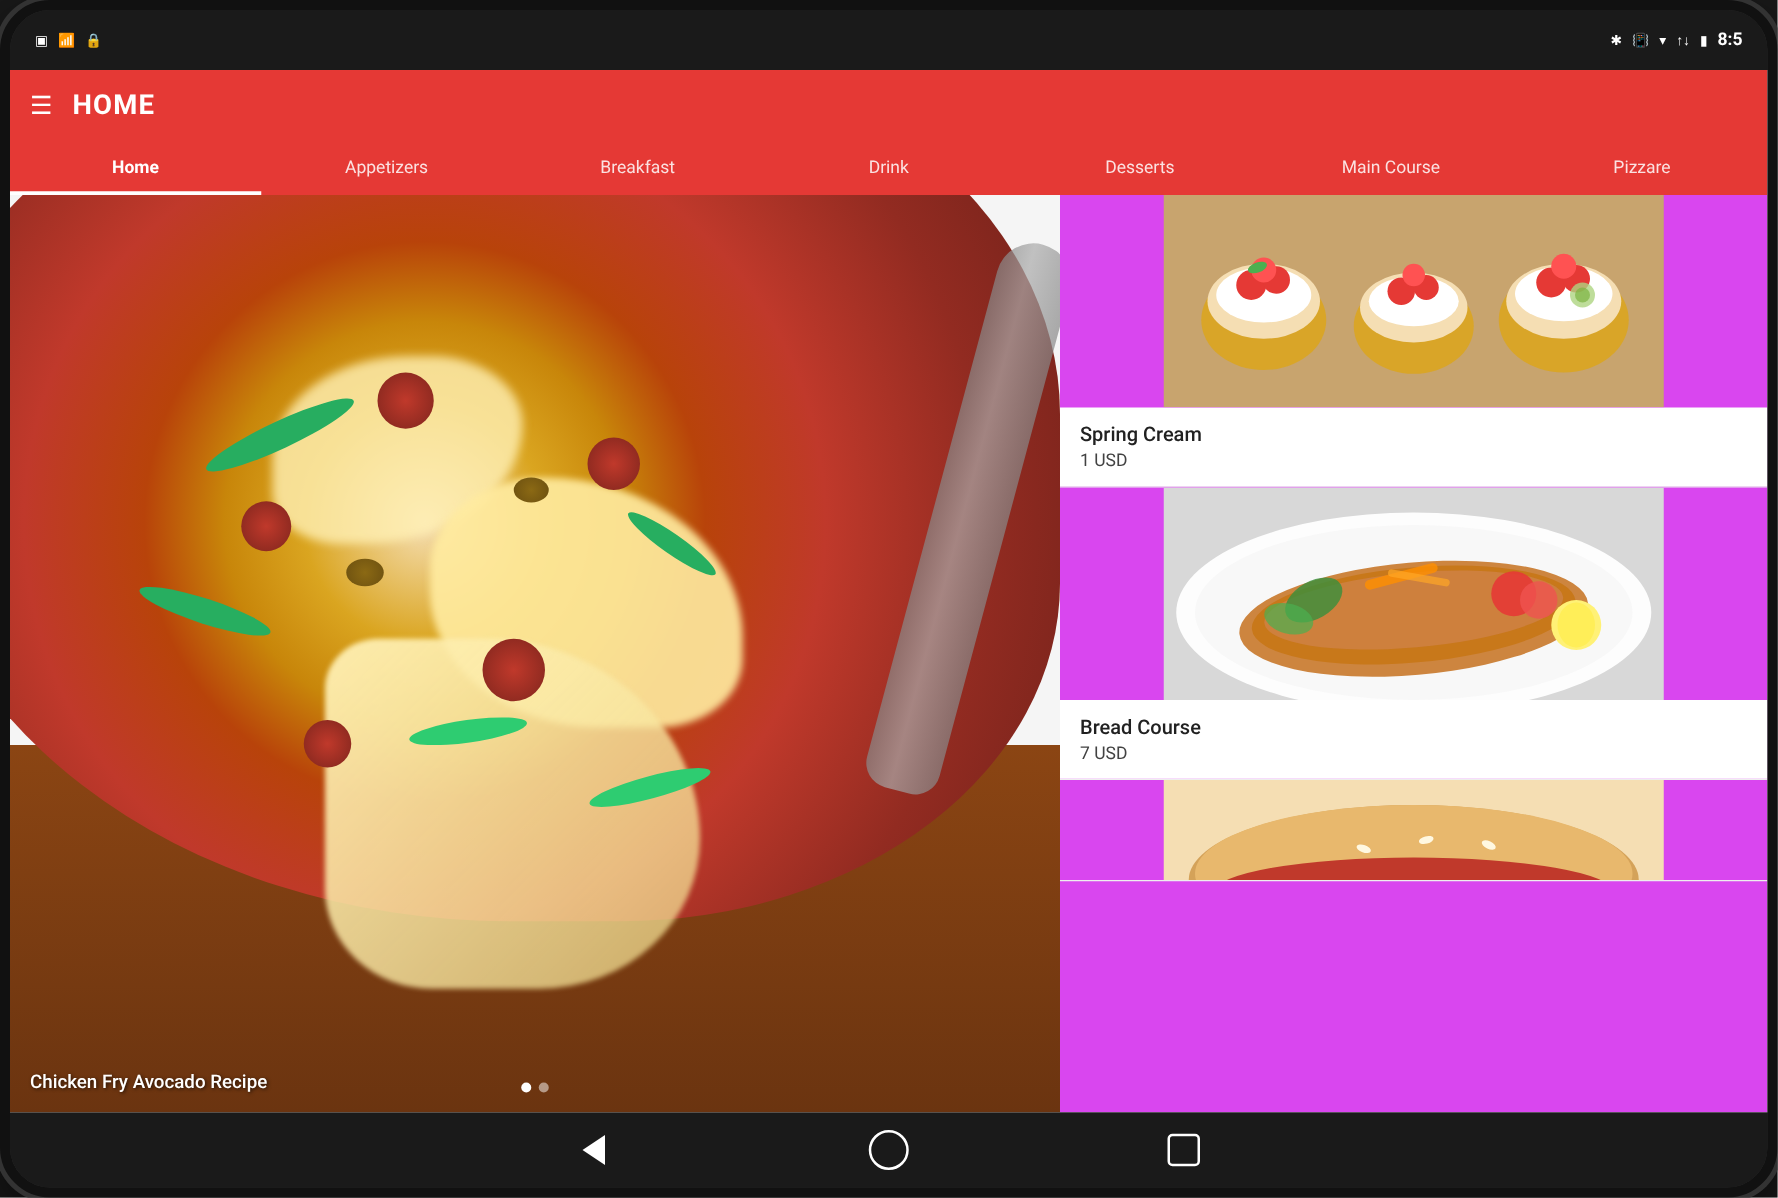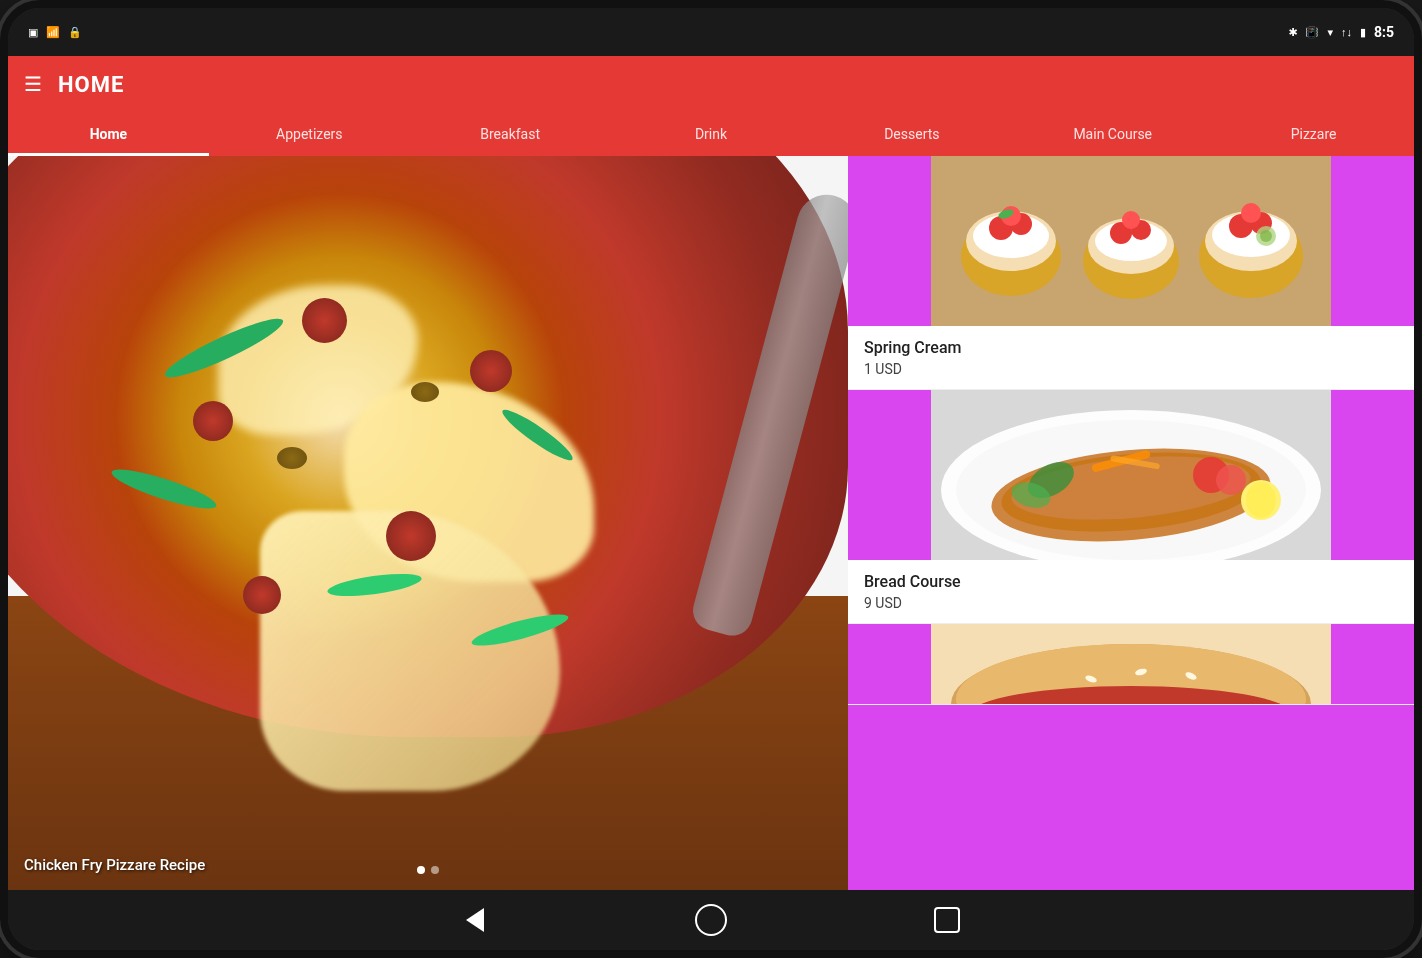--- a/index.html
+++ b/index.html
@@ -478,21 +478,21 @@
             <div class="pepper-strip5"></div>
             <div class="pepperoni1"></div>
             <div class="pepperoni2"></div>
             <div class="pepperoni3"></div>
             <div class="pepperoni4"></div>
             <div class="pepperoni5"></div>
             <div class="mushroom1"></div>
             <div class="mushroom2"></div>
             <div class="pizza-spatula"></div>
           </div>
-          <div class="hero-caption">Chicken Fry Pizzare Recipe</div>
+          <div class="hero-caption">Chicken Fry Avocado Recipe</div>
           <div class="hero-dots">
             <div class="dot active"></div>
             <div class="dot"></div>
           </div>
         </div>
       </div>
 
       <div class="right-panel">
 
         <div class="food-card">
@@ -558,21 +558,21 @@
 
               <circle cx="330" cy="110" r="20" fill="#fff176"></circle>
               <ellipse cx="330" cy="110" rx="15" ry="18" fill="#ffee58"></ellipse>
 
               <rect x="160" y="75" width="60" height="8" rx="4" fill="#ff8f00" transform="rotate(-15 160 75)" opacity="0.8"></rect>
               <rect x="180" y="65" width="50" height="6" rx="3" fill="#ffa726" transform="rotate(10 180 65)" opacity="0.7"></rect>
             </svg>
           </div>
           <div class="food-card-info">
             <div class="food-name">Bread Course</div>
-            <div class="food-price">9 USD</div>
+            <div class="food-price">7 USD</div>
           </div>
         </div>
 
         <div class="food-card">
           <div class="food-card-image" style="height: 80px; overflow: hidden;">
             <svg width="100%" height="170" viewBox="0 0 400 170" xmlns="http://www.w3.org/2000/svg">
               <rect width="400" height="170" fill="#f5deb3"></rect>
 
               <ellipse cx="200" cy="80" rx="180" ry="60" fill="#d4a259"></ellipse>
               <ellipse cx="200" cy="75" rx="175" ry="55" fill="#e8b86d"></ellipse>

